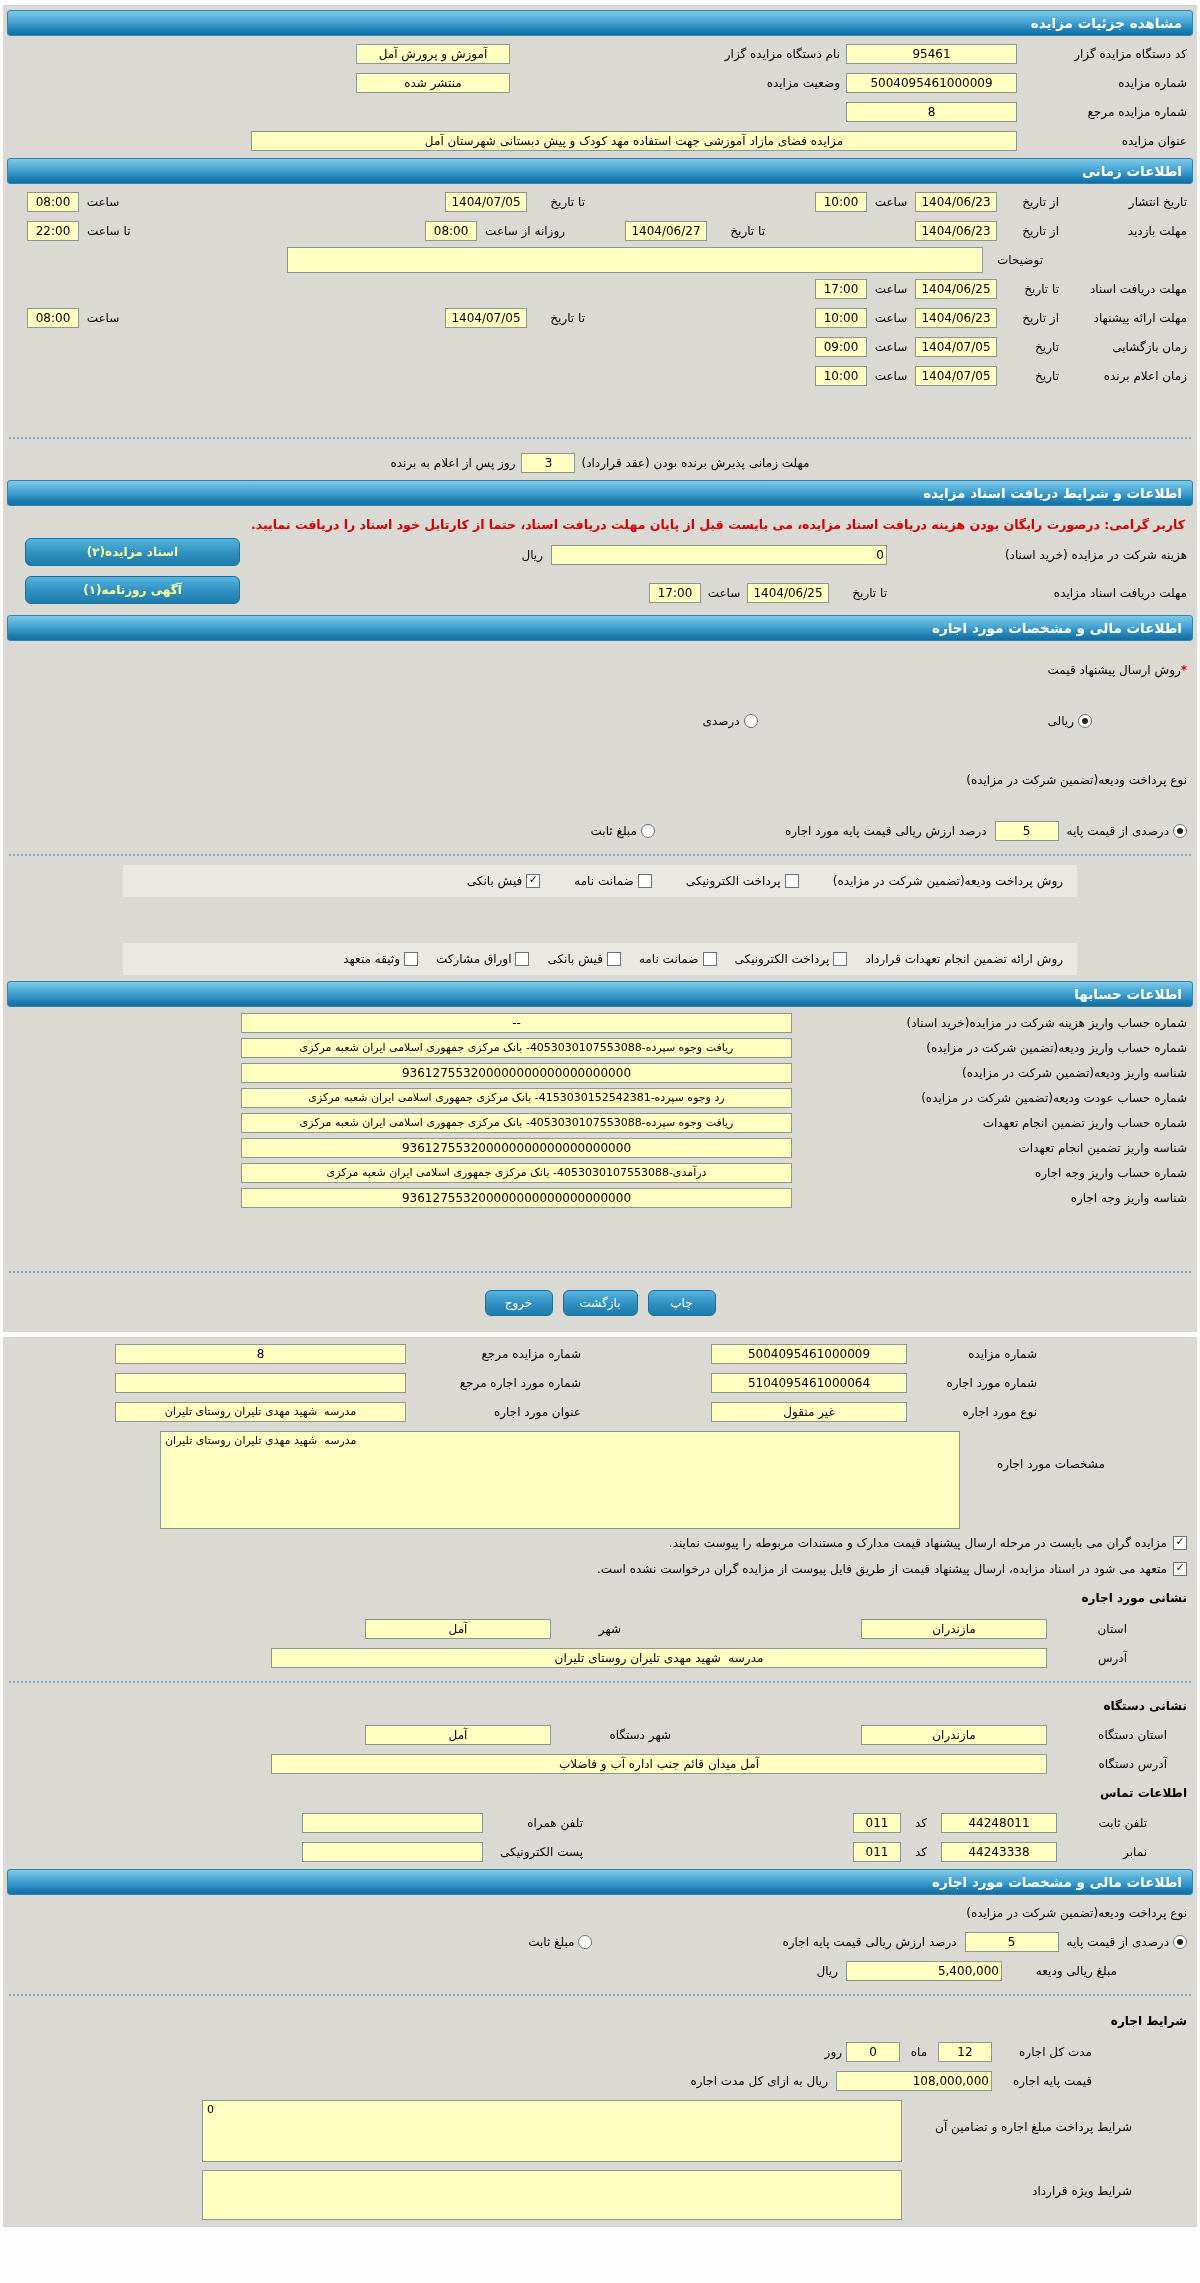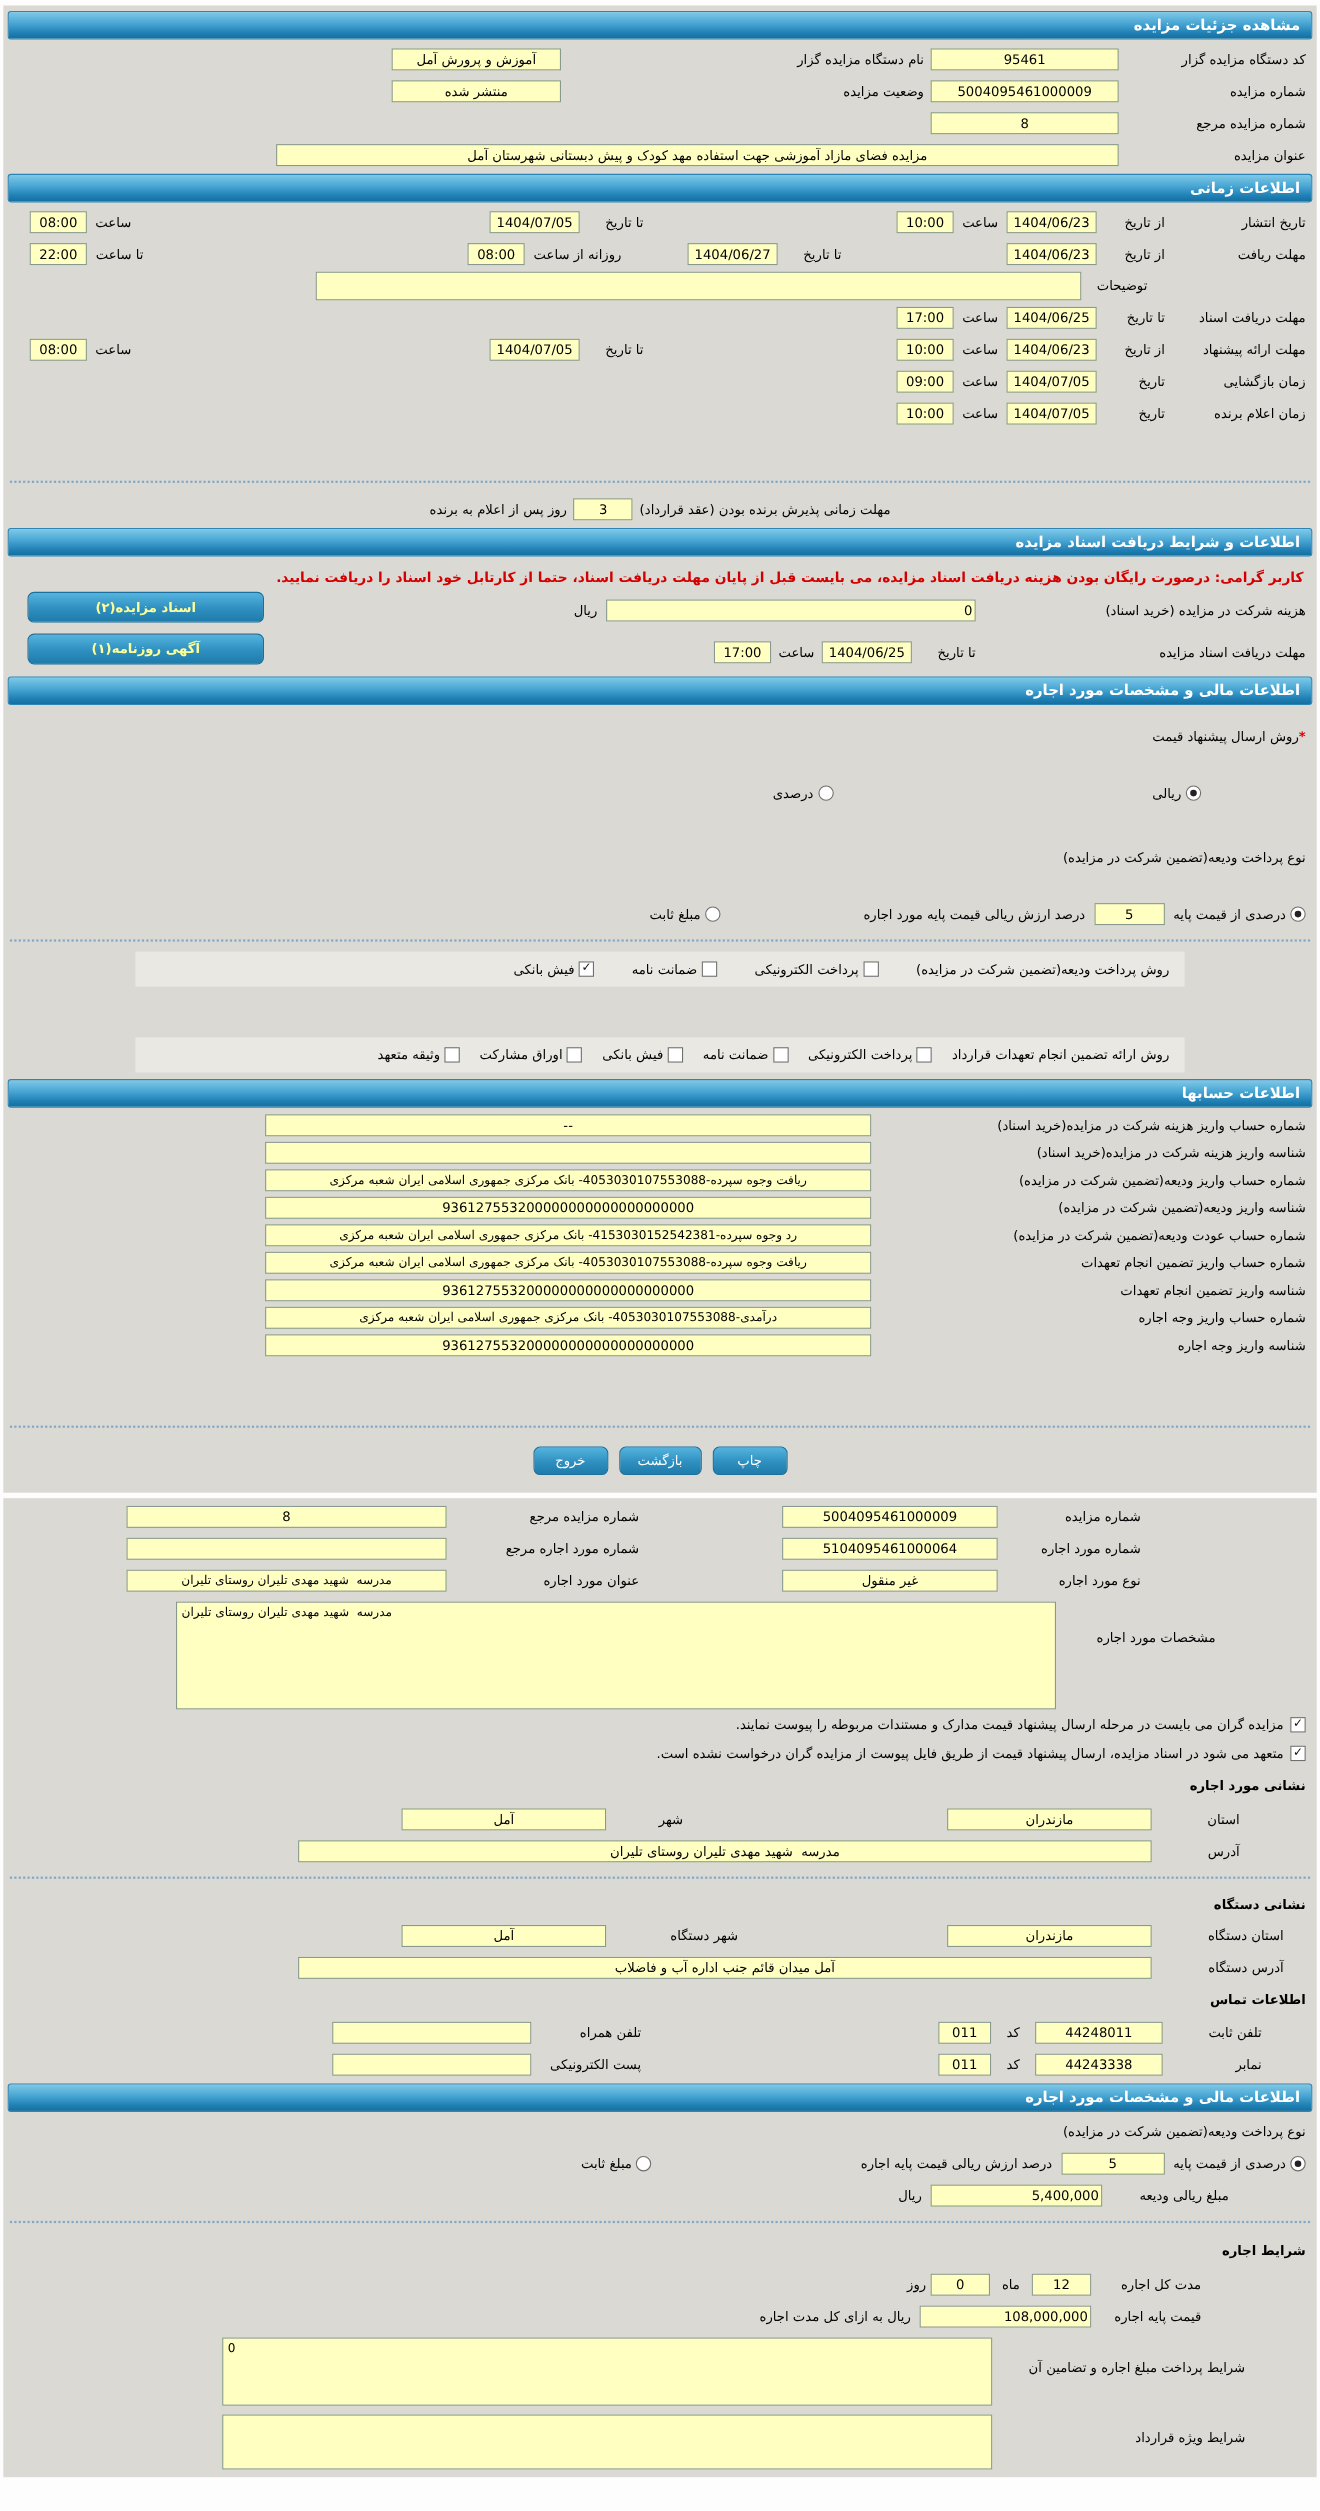--- a/index.html
+++ b/index.html
@@ -76,21 +76,21 @@
     <input class="inp" style="width: 46px;" readonly="" value="10:00">
     <span class="sp" style="width:230px"></span>
     <span class="l" style="width:58px">تا تاریخ</span>
     <input class="inp" style="width: 76px;" readonly="" value="1404/07/05">
     <span class="grow"></span>
     <span class="l" style="width:48px;text-align:center">ساعت</span>
     <input class="inp" style="width: 46px; margin-left: 14px;" readonly="" value="08:00">
   </div>
 
   <div class="fr">
-    <span class="l" style="width:128px">مهلت ریافت</span>
+    <span class="l" style="width:128px">مهلت بازدید</span>
     <span class="l" style="width:62px">از تاریخ</span>
     <input class="inp" style="width: 76px;" readonly="" value="1404/06/23">
     <span class="sp" style="width:150px"></span>
     <span class="l" style="width:58px">تا تاریخ</span>
     <input class="inp" style="width: 76px;" readonly="" value="1404/06/27">
     <span class="sp" style="width:60px"></span>
     <span class="l">روزانه از ساعت</span>
     <input class="inp" style="width: 46px; margin-right: 8px;" readonly="" value="08:00">
     <span class="grow"></span>
     <span class="l">تا ساعت</span>
@@ -251,24 +251,20 @@
     </span>
   </div>
 
   <div class="bar">اطلاعات حسابها</div>
 
   <div class="fr" style="min-height:23px">
     <span class="l" style="width:395px">شماره حساب واریز هزینه شرکت در مزایده(خرید اسناد)</span>
     <input class="inp" style="width: 545px;" readonly="" value="--">
   </div>
   <div class="fr" style="min-height:23px">
-    <span class="l" style="width:395px">شناسه واریز هزینه شرکت در مزایده(خرید اسناد)</span>
-    <input class="inp" style="width: 545px;" readonly="" value="">
-  </div>
-  <div class="fr" style="min-height:23px">
     <span class="l" style="width:395px">شماره حساب واریز ودیعه(تضمین شرکت در مزایده)</span>
     <input class="inp" style="width: 545px; font-size: 11px;" readonly="" value="ریافت وجوه سپرده-4053030107553088- بانک مرکزی جمهوری اسلامی ایران شعبه مرکزی">
   </div>
   <div class="fr" style="min-height:23px">
     <span class="l" style="width:395px">شناسه واریز ودیعه(تضمین شرکت در مزایده)</span>
     <input class="inp" style="width: 545px;" readonly="" value="936127553200000000000000000000">
   </div>
   <div class="fr" style="min-height:23px">
     <span class="l" style="width:395px">شماره حساب عودت ودیعه(تضمین شرکت در مزایده)</span>
     <input class="inp" style="width: 545px; font-size: 11px;" readonly="" value="رد وجوه سپرده-4153030152542381- بانک مرکزی جمهوری اسلامی ایران شعبه مرکزی">

